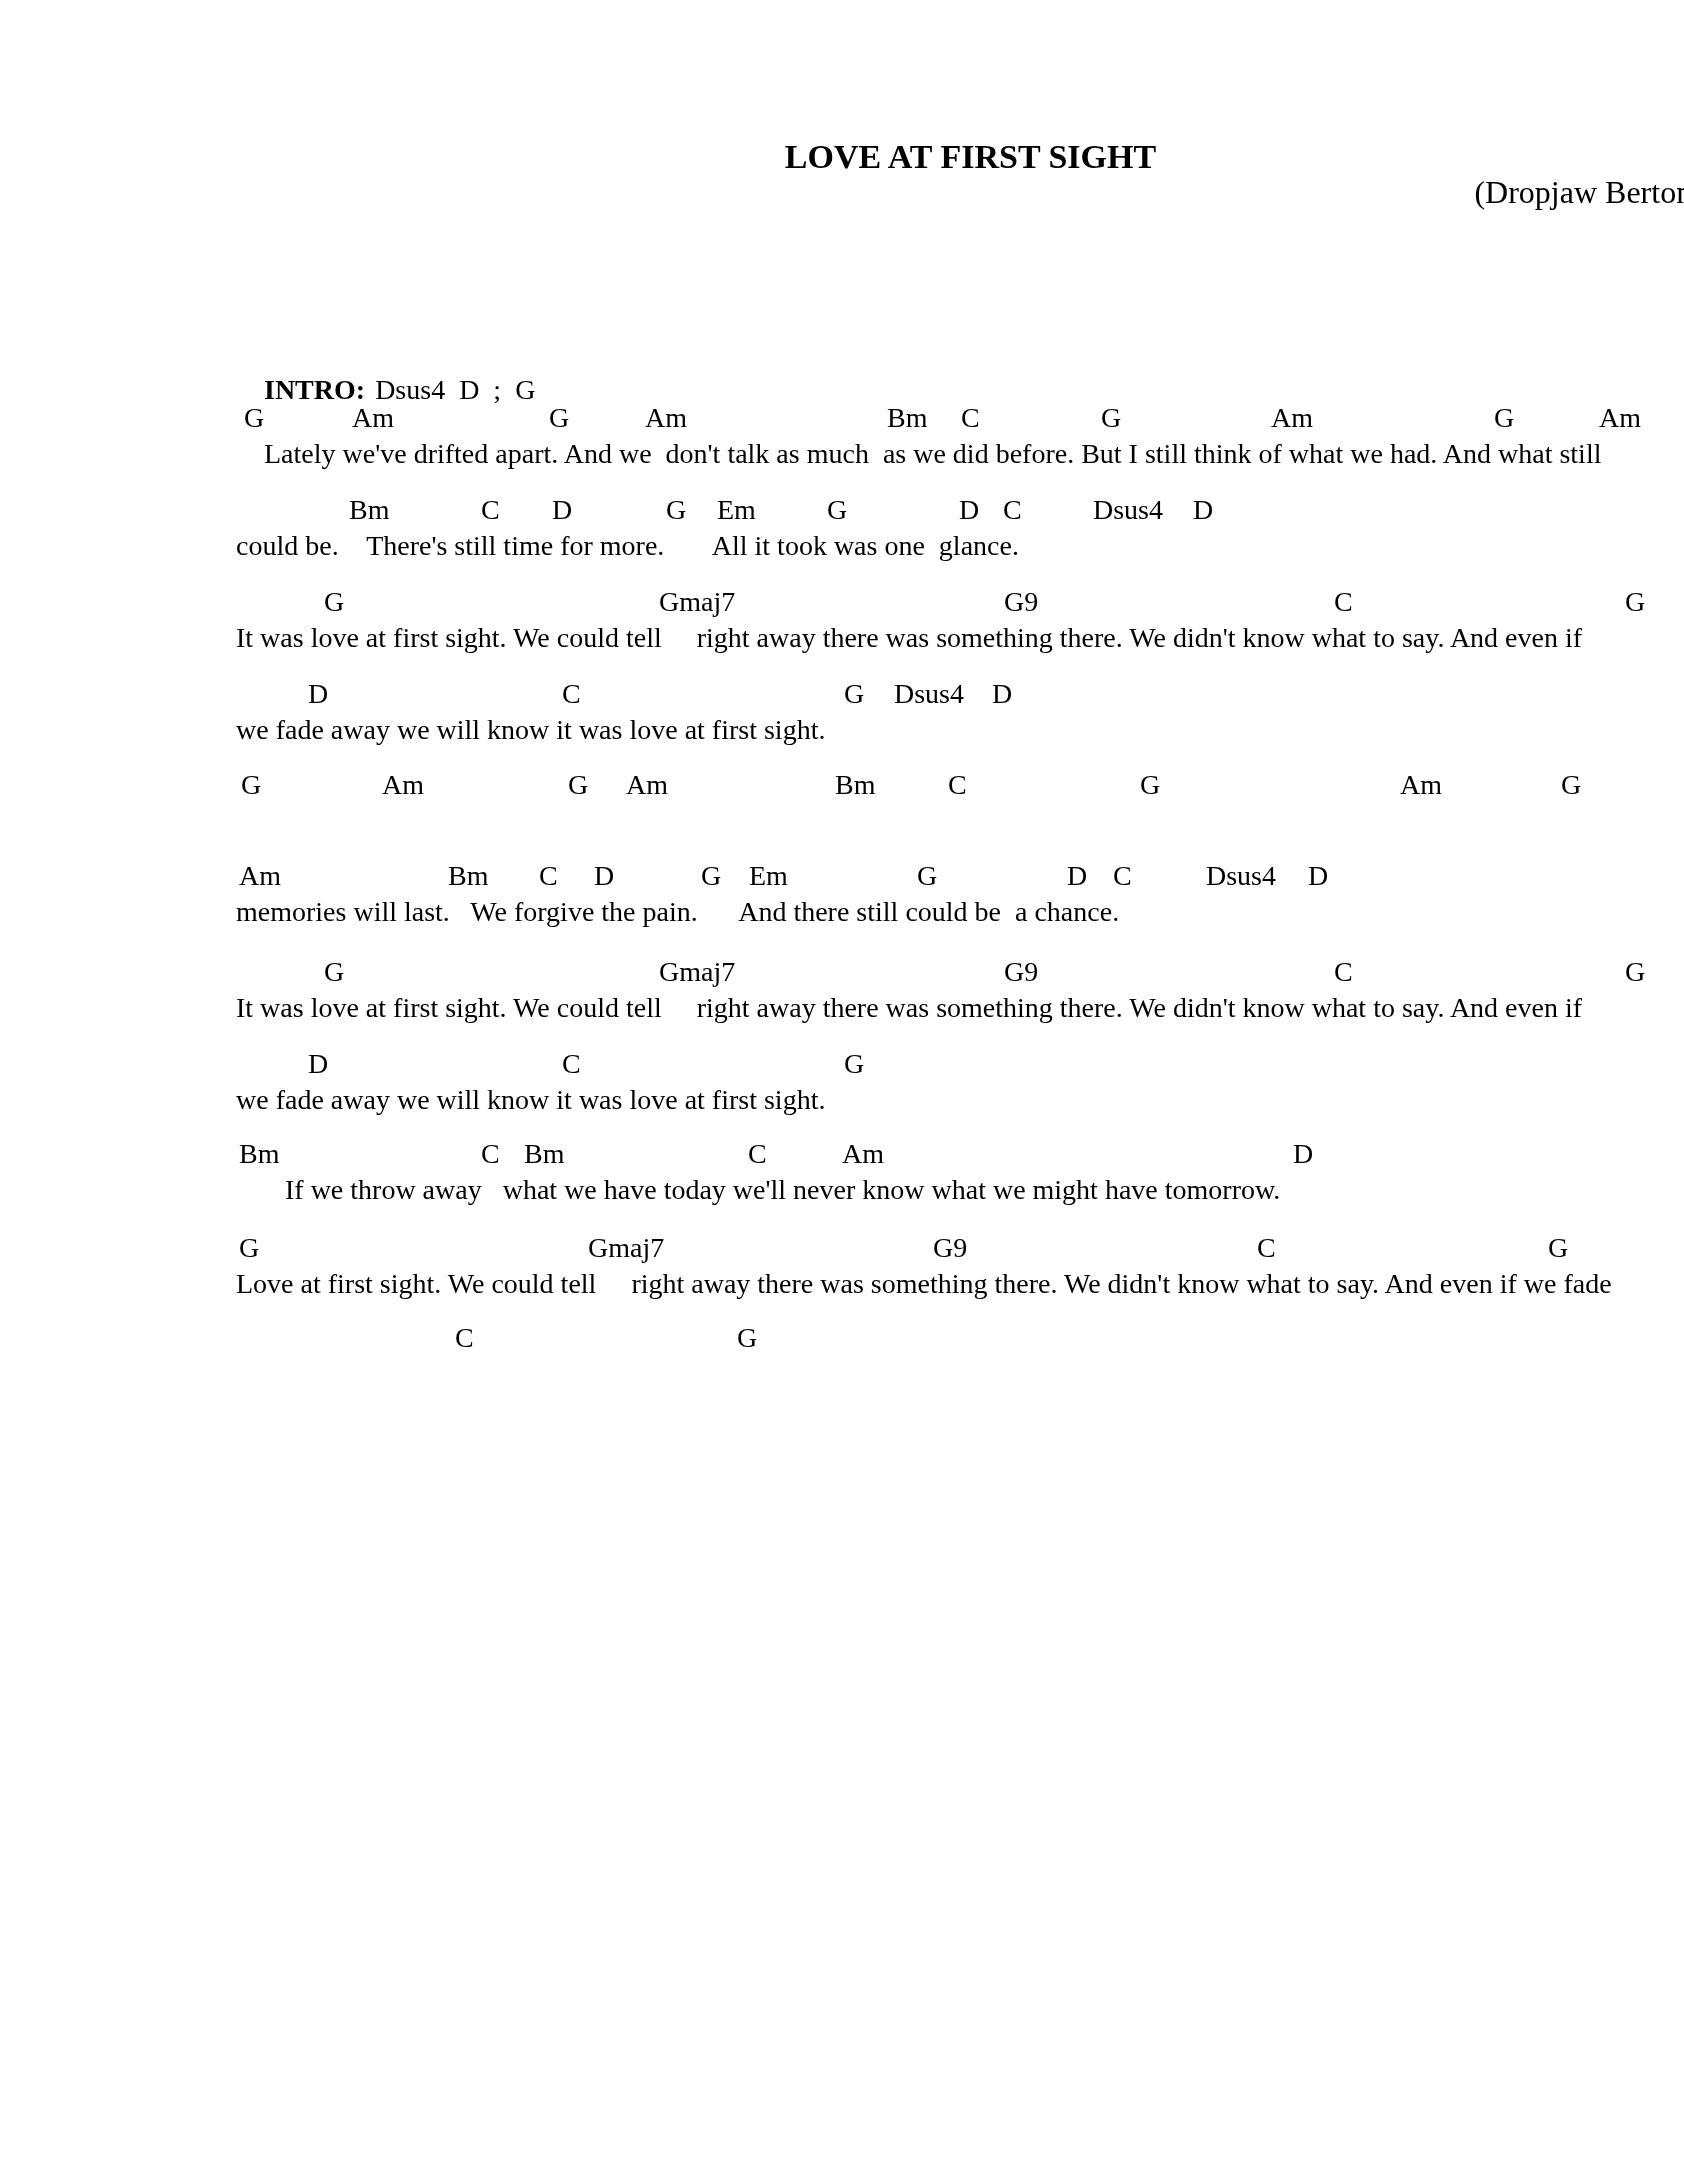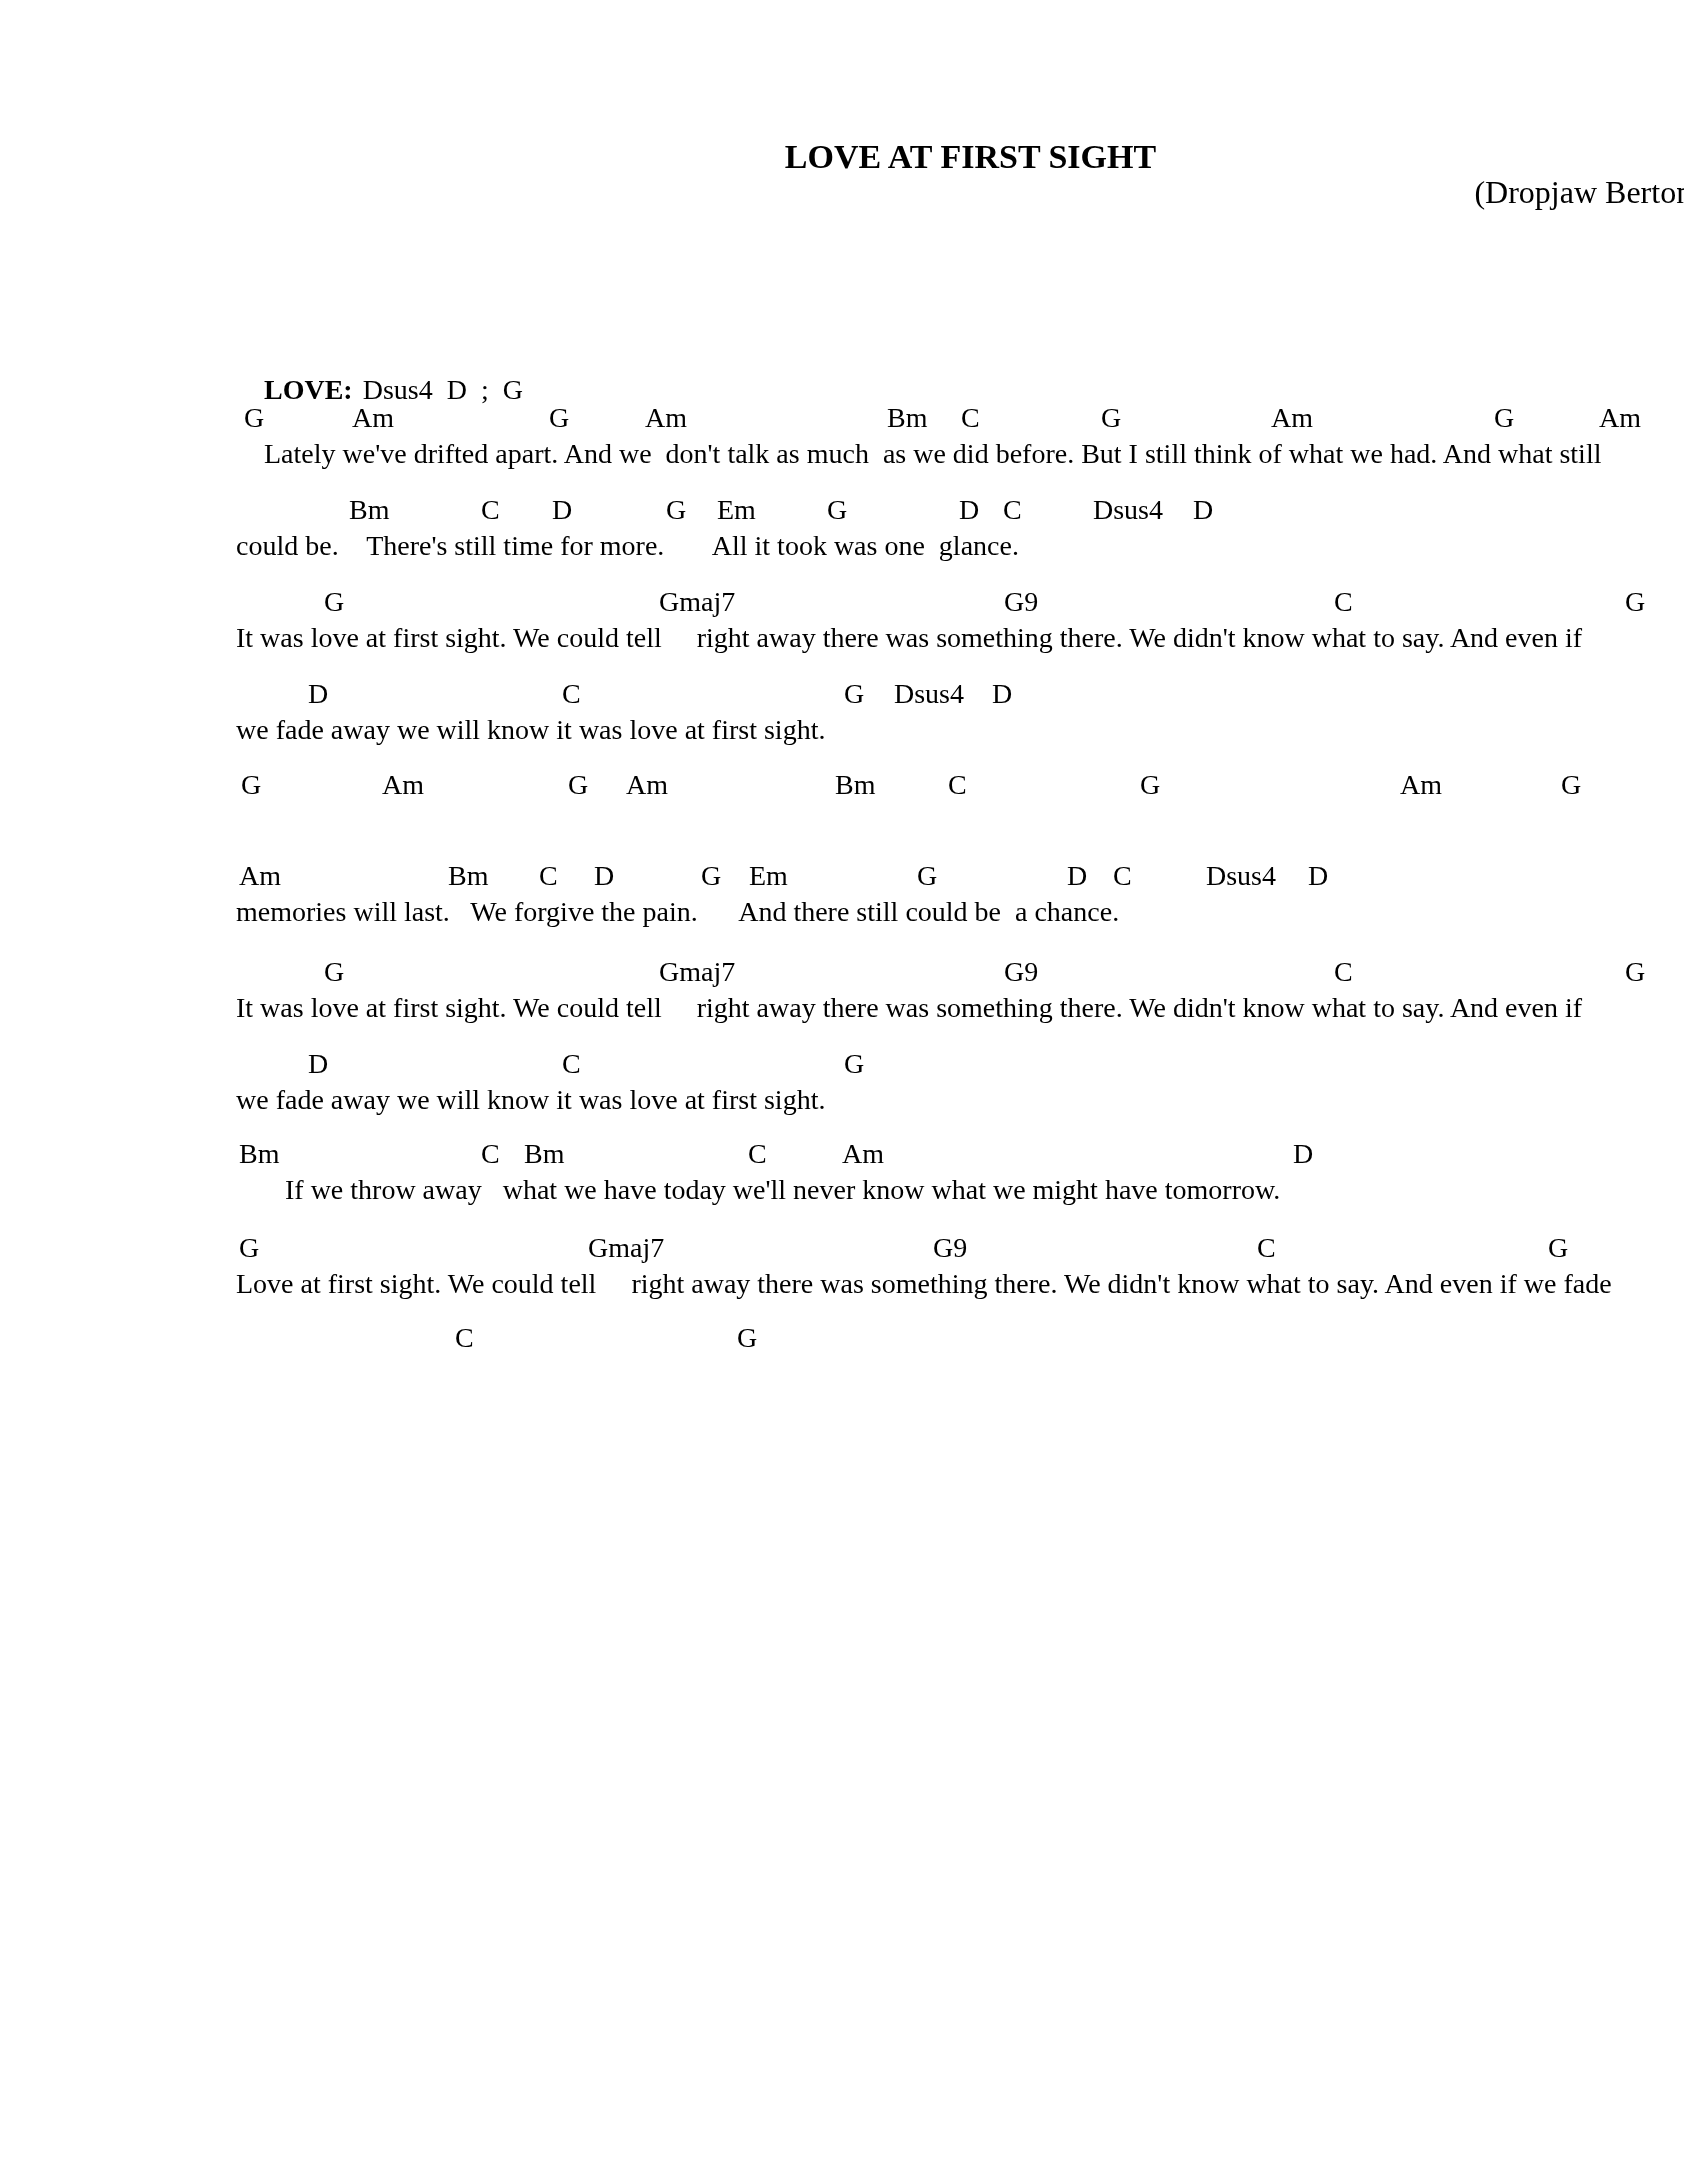--- a/index.html
+++ b/index.html
@@ -46,21 +46,21 @@
 <body>
 
 <div class="sheet">
 
   <header class="title-block">
     <div class="title">LOVE AT FIRST SIGHT</div>
     <div class="artist">(Dropjaw Bertone)</div>
   </header>
 
   <div class="section-line intro">
-    <span class="section-label">LOVE:</span><span class="section-chords">Dsus4  D  ;  G</span>
+    <span class="section-label">INTRO:</span><span class="section-chords">Dsus4  D  ;  G</span>
   </div>
 
   <div id="lines">
       <div class="pair" style="top: 402px;">
         <div class="chordrow">
           <span class="chord" style="left: 204px;">G</span>
           <span class="chord" style="left: 312px;">Am</span>
           <span class="chord" style="left: 509px;">G</span>
           <span class="chord" style="left: 605px;">Am</span>
           <span class="chord" style="left: 847px;">Bm</span>

